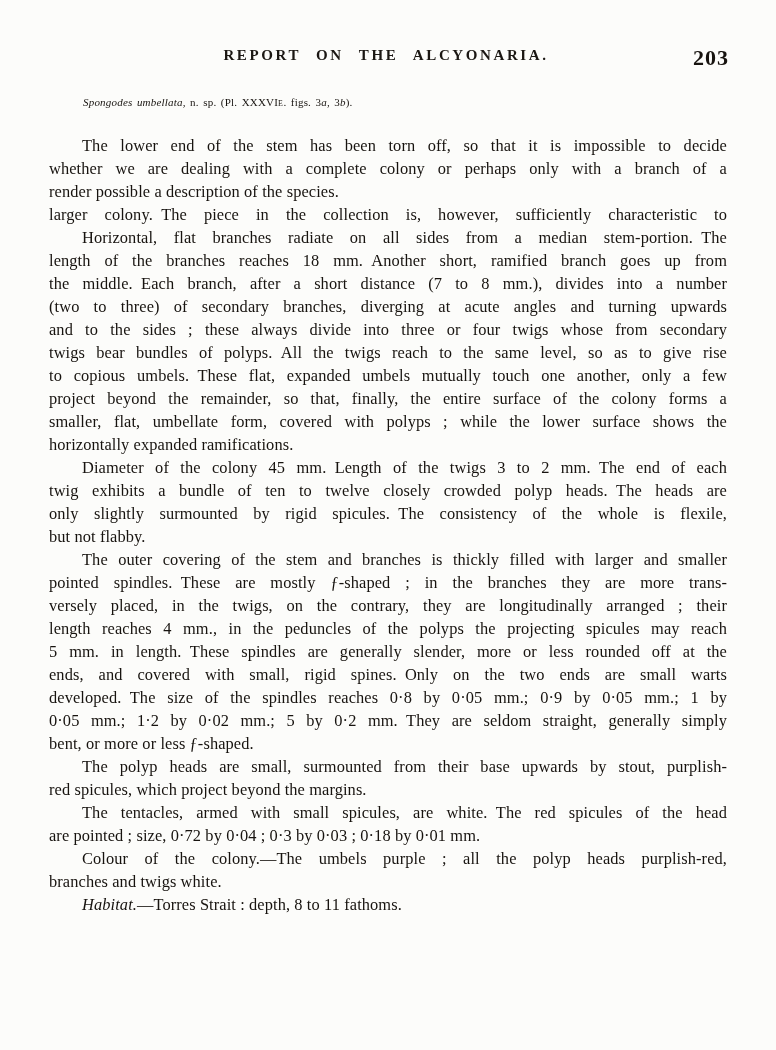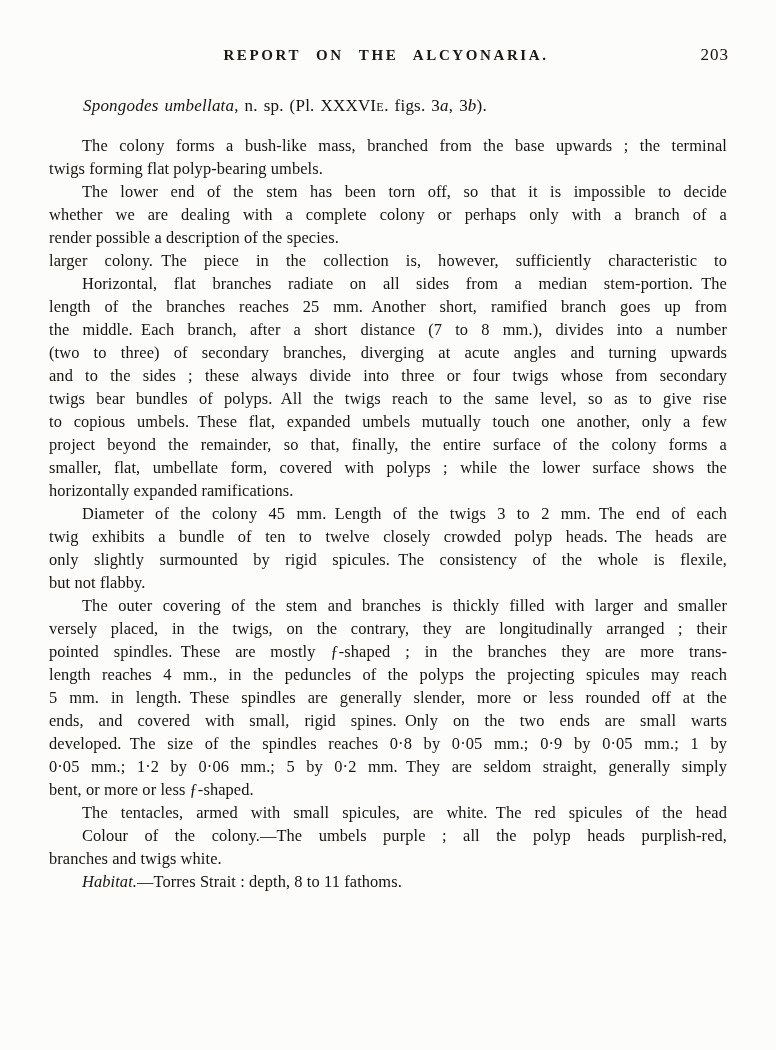--- a/index.html
+++ b/index.html
@@ -24,30 +24,30 @@
     position: absolute; left: 0; right: 0; top: 2px;
     text-align: center;
     font-size: 15px;
     letter-spacing: 2.6px;
     word-spacing: 9px;
     font-weight: bold;
     color: #1b1713;
   }
   .page-number {
     position: absolute; right: 0; top: 0;
-    font-size: 17px;
+    font-size: 22px;
     letter-spacing: 1px;
-    font-weight: normal;
+    font-weight: bold;
     text-align: center;
   }
   .species-heading {
     position: absolute;
     left: 49px; width: 678px; top: 96px;
     text-indent: 34px;
-    font-size: 17px;
+    font-size: 11px;
     letter-spacing: 0.2px;
     word-spacing: 1.5px;
   }
   .body-text {
     position: absolute;
     left: 49px; top: 134px;
     width: 678px;
     font-size: 16.4px;
     line-height: 23px;
     letter-spacing: 0.1px;
@@ -72,60 +72,61 @@
 <div class="page">
   <div class="running-head">
     <div class="running-title">REPORT ON THE ALCYONARIA.</div>
     <div class="page-number">203</div>
   </div>
 
   <div class="species-heading"><span class="it">Spongodes umbellata</span><span>, n. sp. (Pl. XXXVI</span><span class="sc">E</span><span>. figs. 3</span><span class="it">a</span><span>, 3</span><span class="it">b</span><span>).</span></div>
 
   <div class="body-text">
       <div>
-        <div class="line first">The colony forms a bush-like mass, branched from the base upwards ; the terminal</div>
-        <div class="line last">twigs forming flat polyp-bearing umbels.</div>
-      </div>
-      <div>
         <div class="line first">The lower end of the stem has been torn off, so that it is impossible to decide</div>
         <div class="line">whether we are dealing with a complete colony or perhaps only with a branch of a</div>
         <div class="line last">render possible a description of the species.</div>
         <div class="line">larger colony. The piece in the collection is, however, sufficiently characteristic to</div>
       </div>
       <div>
         <div class="line first">Horizontal, flat branches radiate on all sides from a median stem-portion. The</div>
-        <div class="line">length of the branches reaches 25 mm. Another short, ramified branch goes up from</div>
+        <div class="line">length of the branches reaches 18 mm. Another short, ramified branch goes up from</div>
         <div class="line">the middle. Each branch, after a short distance (7 to 8 mm.), divides into a number</div>
         <div class="line">(two to three) of secondary branches, diverging at acute angles and turning upwards</div>
         <div class="line">and to the sides ; these always divide into three or four twigs whose from secondary</div>
         <div class="line">twigs bear bundles of polyps. All the twigs reach to the same level, so as to give rise</div>
         <div class="line">to copious umbels. These flat, expanded umbels mutually touch one another, only a few</div>
         <div class="line">project beyond the remainder, so that, finally, the entire surface of the colony forms a</div>
         <div class="line">smaller, flat, umbellate form, covered with polyps ; while the lower surface shows the</div>
         <div class="line last">horizontally expanded ramifications.</div>
       </div>
       <div>
         <div class="line first">Diameter of the colony 45 mm. Length of the twigs 3 to 2 mm. The end of each</div>
         <div class="line">twig exhibits a bundle of ten to twelve closely crowded polyp heads. The heads are</div>
         <div class="line">only slightly surmounted by rigid spicules. The consistency of the whole is flexile,</div>
         <div class="line last">but not flabby.</div>
       </div>
       <div>
         <div class="line first">The outer covering of the stem and branches is thickly filled with larger and smaller</div>
+        <div class="line">pointed spindles. These are mostly ƒ-shaped ; in the branches they are more trans-</div>
         <div class="line">versely placed, in the twigs, on the contrary, they are longitudinally arranged ; their</div>
-        <div class="line">pointed spindles. These are mostly ƒ-shaped ; in the branches they are more trans-</div>
         <div class="line">length reaches 4 mm., in the peduncles of the polyps the projecting spicules may reach</div>
         <div class="line">5 mm. in length. These spindles are generally slender, more or less rounded off at the</div>
         <div class="line">ends, and covered with small, rigid spines. Only on the two ends are small warts</div>
         <div class="line">developed. The size of the spindles reaches 0·8 by 0·05 mm.; 0·9 by 0·05 mm.; 1 by</div>
-        <div class="line">0·05 mm.; 1·2 by 0·06 mm.; 5 by 0·2 mm. They are seldom straight, generally simply</div>
+        <div class="line">0·05 mm.; 1·2 by 0·02 mm.; 5 by 0·2 mm. They are seldom straight, generally simply</div>
         <div class="line last">bent, or more or less ƒ-shaped.</div>
       </div>
       <div>
+        <div class="line first">The polyp heads are small, surmounted from their base upwards by stout, purplish-</div>
+        <div class="line last">red spicules, which project beyond the margins.</div>
+      </div>
+      <div>
         <div class="line first">The tentacles, armed with small spicules, are white. The red spicules of the head</div>
+        <div class="line last">are pointed ; size, 0·72 by 0·04 ; 0·3 by 0·03 ; 0·18 by 0·01 mm.</div>
       </div>
       <div>
         <div class="line first">Colour of the colony.—The umbels purple ; all the polyp heads purplish-red,</div>
         <div class="line last">branches and twigs white.</div>
       </div>
       <div>
         <div class="line first last"><span class="it">Habitat.</span><span>—Torres Strait : depth, 8 to 11 fathoms.</span></div>
       </div>
     </div>
 </div>

